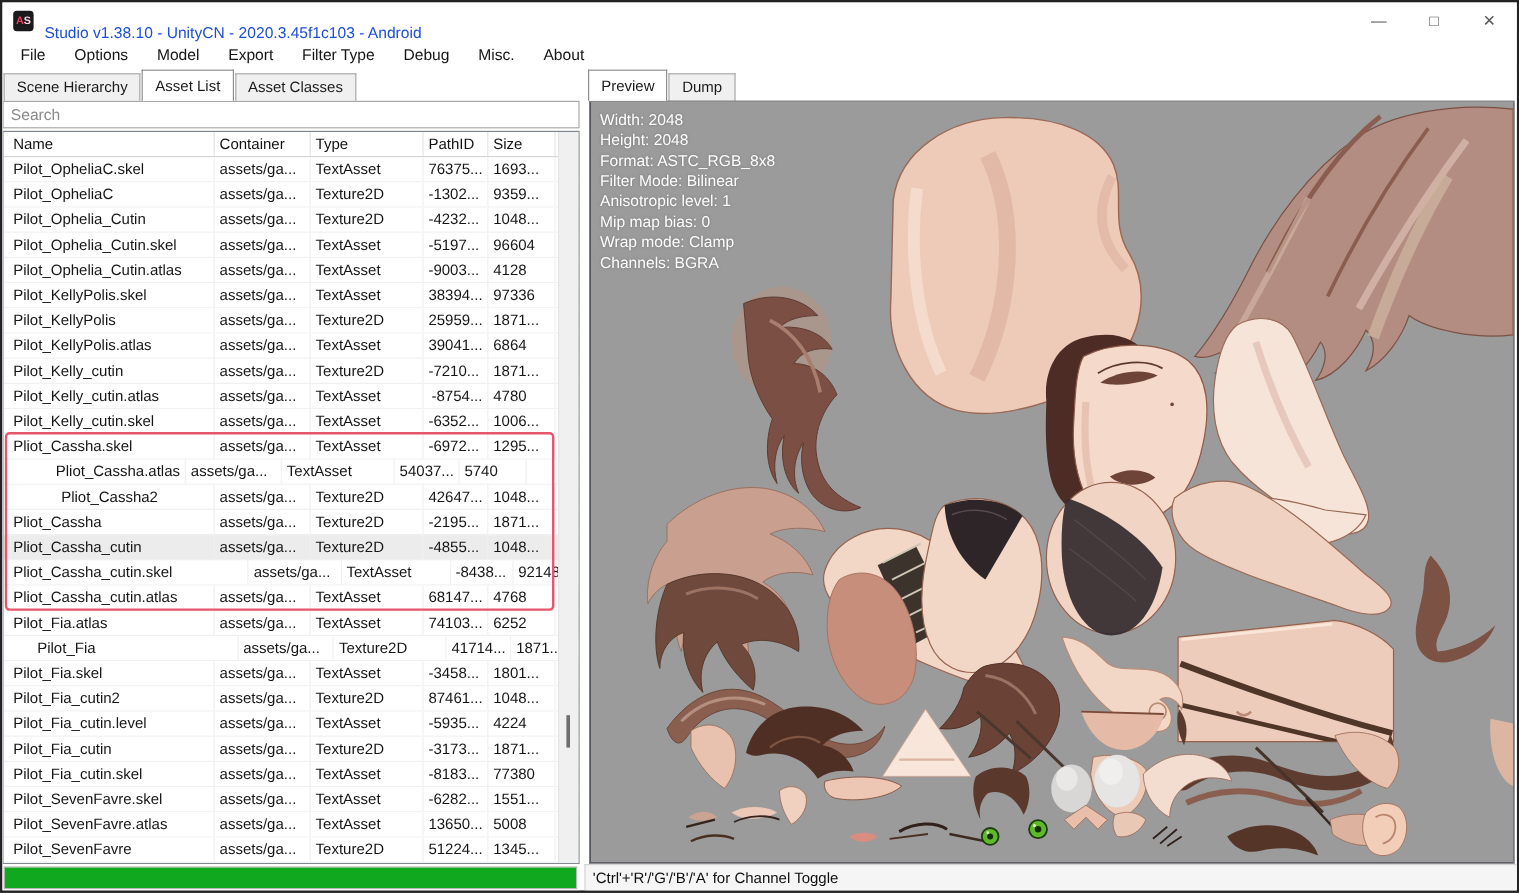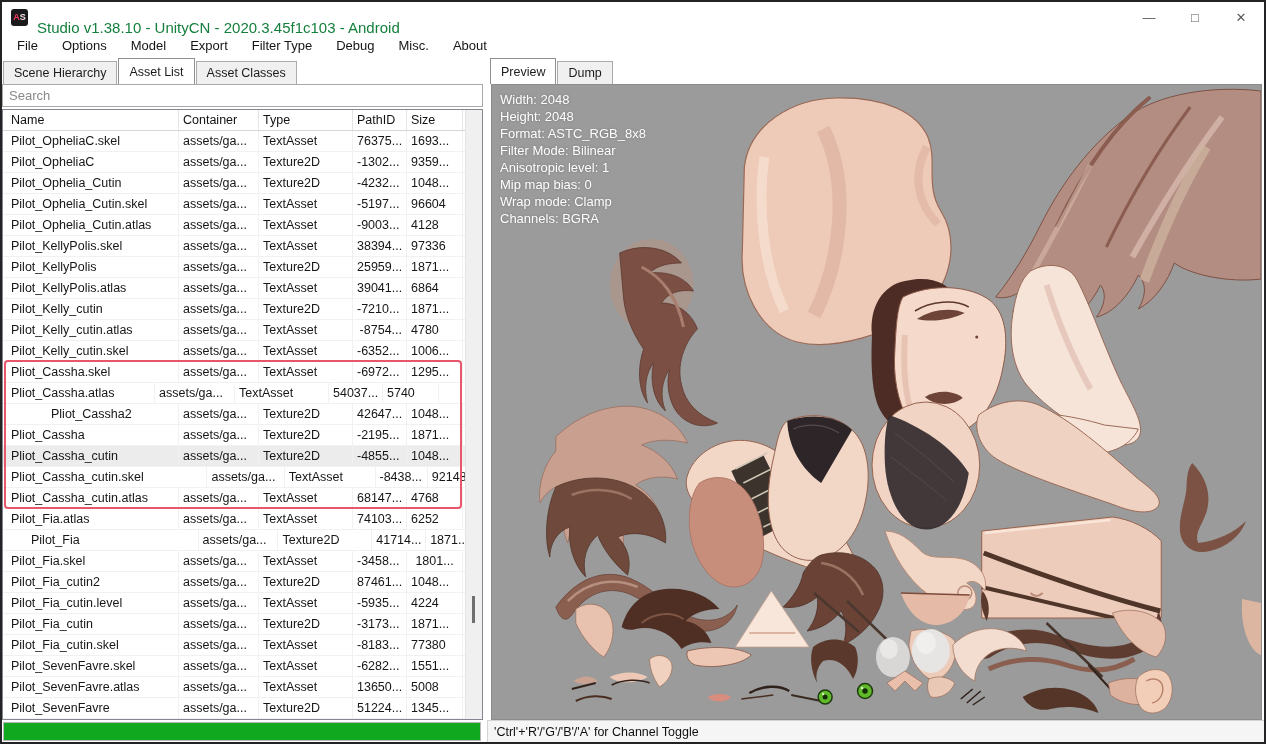--- a/index.html
+++ b/index.html
@@ -4,21 +4,21 @@
 <style>
   html,body{margin:0;padding:0;background:#4a4a4a;}
   *{box-sizing:border-box;}
   .frame{width:1266px;height:744px;background:#232325;padding:2px;position:relative;}
   .window{width:100%;height:100%;background:#ffffff;position:relative;overflow:hidden;
           font-family:"Liberation Sans",sans-serif;}
   
   .titlebar{height:30px;display:flex;align-items:center;padding-left:9px;background:#fff;}
   .app-icon{width:17px;height:17px;border-radius:3px;background:#1a1a1c;display:flex;
             align-items:center;justify-content:center;font-size:9px;font-weight:bold;flex:0 0 auto;}
-  .title-text{margin-left:9px;font-size:15px;color:#15803d;white-space:nowrap;margin-top:20px;}
+  .title-text{margin-left:9px;font-size:13px;color:#1d4ed8;white-space:nowrap;margin-top:20px;}
   .win-controls{margin-left:auto;display:flex;height:30px;}
   .win-btn{width:46px;height:30px;display:flex;align-items:center;justify-content:center;
            color:#5a5a5a;font-size:13px;cursor:default;}
   
   .menubar{height:26px;display:flex;align-items:center;padding-left:3px;font-size:13px;color:#151515;background:#fff;}
   .menu-item{padding:4px 12px;cursor:default;}
   
   .left-panel{position:absolute;left:0;top:56px;width:481px;height:684px;background:#fff;}
   .right-panel{position:absolute;left:487px;top:56px;right:0;height:684px;background:#fff;}
   .tabs{position:absolute;top:0;left:0;right:0;height:26px;display:flex;align-items:flex-end;padding-left:1px;}
@@ -181,21 +181,21 @@
               <div class="td" style="width: 56px;">1006...</div>
             </div>
             <div class="tr">
               <div class="td" style="width: 176px;">Pliot_Cassha.skel</div>
               <div class="td" style="width: 80px;">assets/ga...</div>
               <div class="td" style="width: 94px;">TextAsset</div>
               <div class="td" style="width: 54px;">-6972...</div>
               <div class="td" style="width: 56px;">1295...</div>
             </div>
             <div class="tr">
-              <div class="td" style="width: 152px;">Pliot_Cassha.atlas</div>
+              <div class="td" style="width: 152px; text-align: right;">Pliot_Cassha.atlas</div>
               <div class="td" style="width: 80px;">assets/ga...</div>
               <div class="td" style="width: 94px;">TextAsset</div>
               <div class="td" style="width: 54px;">54037...</div>
               <div class="td" style="width: 56px;">5740</div>
             </div>
             <div class="tr">
               <div class="td" style="width: 176px; padding-left: 48px;">Pliot_Cassha2</div>
               <div class="td" style="width: 80px;">assets/ga...</div>
               <div class="td" style="width: 94px;">Texture2D</div>
               <div class="td" style="width: 54px;">42647...</div>
@@ -241,21 +241,21 @@
               <div class="td" style="width: 80px;">assets/ga...</div>
               <div class="td" style="width: 94px;">Texture2D</div>
               <div class="td" style="width: 54px;">41714...</div>
               <div class="td" style="width: 56px;">1871...</div>
             </div>
             <div class="tr">
               <div class="td" style="width: 176px;">Pilot_Fia.skel</div>
               <div class="td" style="width: 80px;">assets/ga...</div>
               <div class="td" style="width: 94px;">TextAsset</div>
               <div class="td" style="width: 54px;">-3458...</div>
-              <div class="td" style="width: 56px; text-align: center;">1801...</div>
+              <div class="td" style="width: 56px;">1801...</div>
             </div>
             <div class="tr">
               <div class="td" style="width: 176px;">Pilot_Fia_cutin2</div>
               <div class="td" style="width: 80px;">assets/ga...</div>
               <div class="td" style="width: 94px;">Texture2D</div>
               <div class="td" style="width: 54px;">87461...</div>
               <div class="td" style="width: 56px;">1048...</div>
             </div>
             <div class="tr">
               <div class="td" style="width: 176px;">Pilot_Fia_cutin.level</div>

